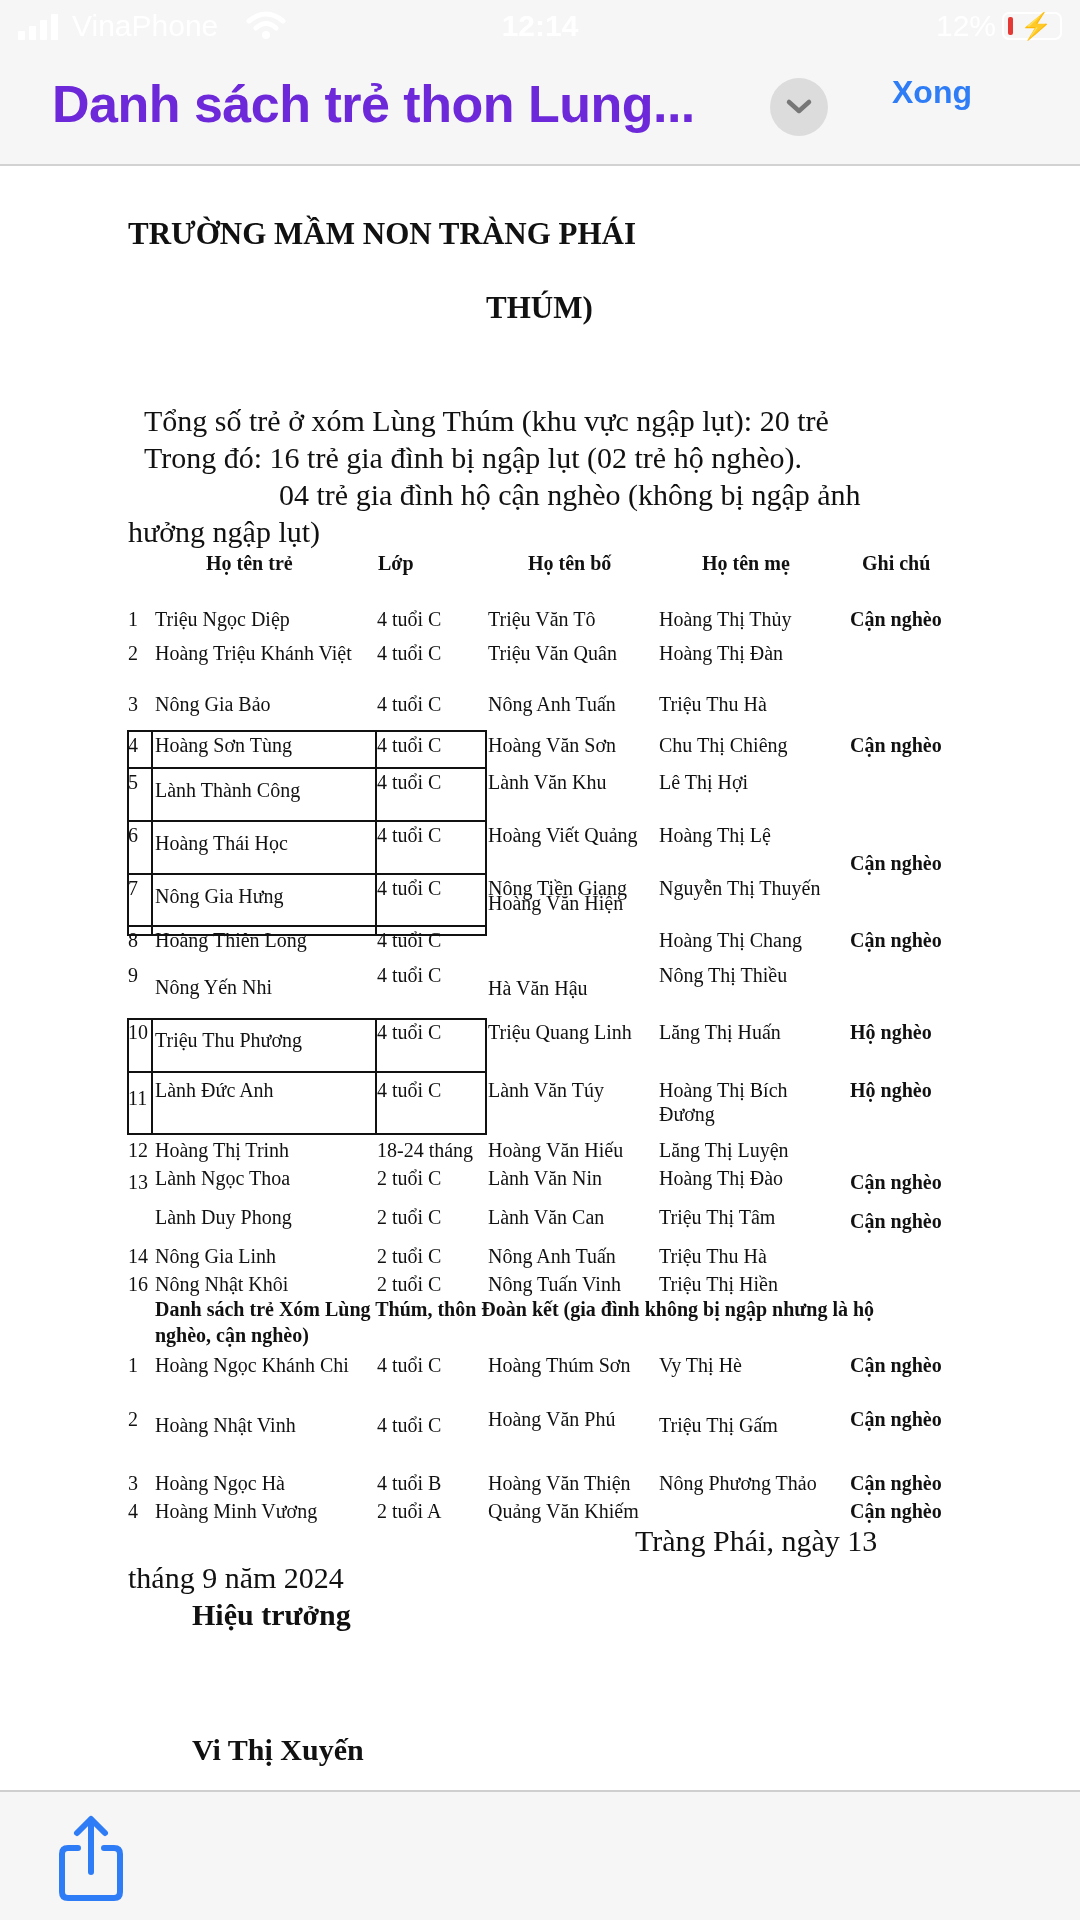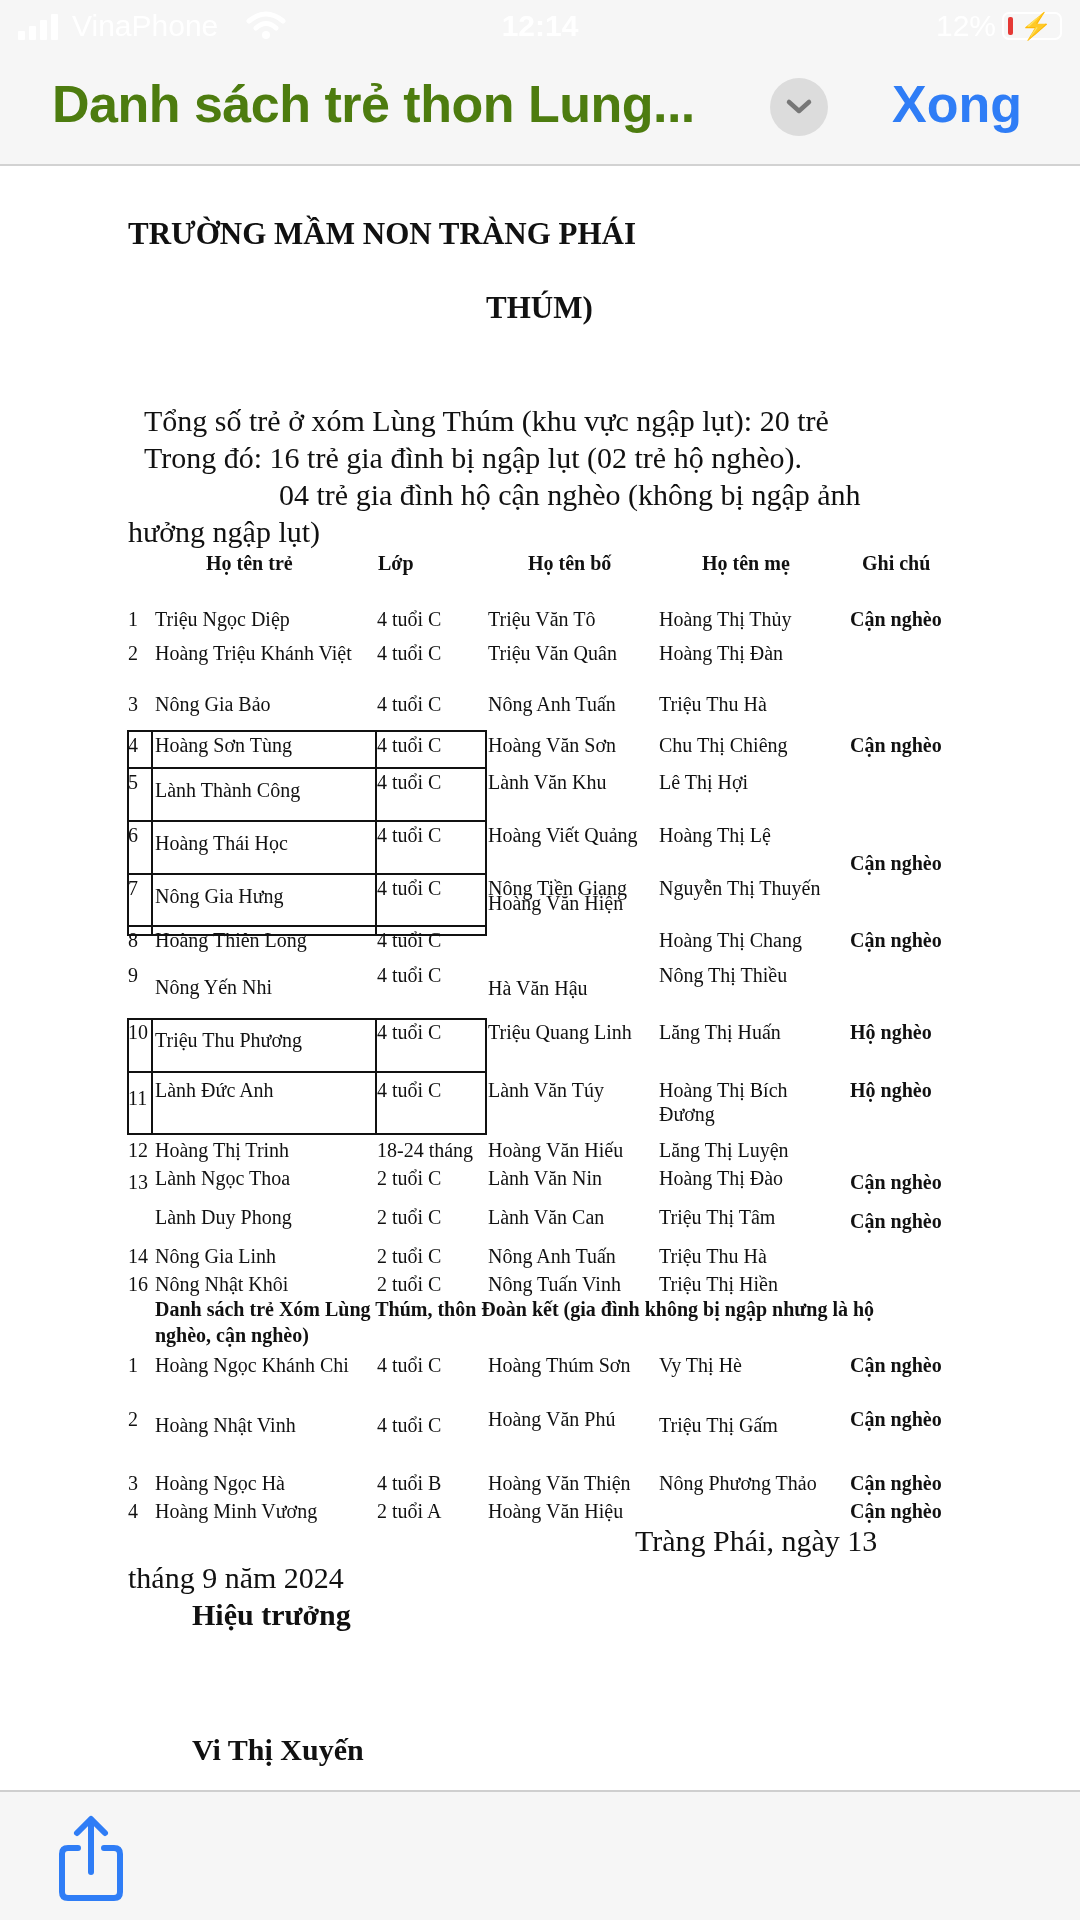--- a/index.html
+++ b/index.html
@@ -12,23 +12,23 @@
   .status .signal { position: absolute; left: 18px; top: 14px; display: flex; align-items: flex-end; gap: 4px; height: 26px; }
   .status .signal span { display: block; width: 7px; background: #fff; border-radius: 1px; }
   .status .carrier { position: absolute; left: 72px; top: 9px; }
   .status .wifi { position: absolute; left: 246px; top: 10px; width: 40px; height: 30px; }
   .status .time { position: absolute; left: 0; width: 1080px; text-align: center; top: 9px; font-weight: bold; }
   .status .pct { position: absolute; right: 84px; top: 9px; }
   .status .battery { position: absolute; right: 18px; top: 12px; width: 60px; height: 28px; border: 2px solid #fff; border-radius: 7px; }
   .status .battery .lvl { position: absolute; left: 4px; top: 3px; width: 5px; height: 18px; background: #e53935; border-radius: 2px; }
   .status .battery .bolt { position: absolute; left: 16px; top: -2px; color: #fff; font-size: 26px; line-height: 28px; }
 
-  .doc-title { position: absolute; left: 52px; top: 74px; font-family: "Liberation Sans", sans-serif; font-weight: bold; font-size: 52px; color: #4d7c0f; letter-spacing: -0.5px; white-space: nowrap; }
+  .doc-title { position: absolute; left: 52px; top: 74px; font-family: "Liberation Sans", sans-serif; font-weight: bold; font-size: 52px; color: #6d28d9; letter-spacing: -0.5px; white-space: nowrap; }
   .chev-btn { position: absolute; left: 770px; top: 78px; width: 58px; height: 58px; border-radius: 50%; background: #dcdcdc; display: flex; align-items: center; justify-content: center; }
-  .done-btn { position: absolute; left: 892px; top: 74px; font-family: "Liberation Sans", sans-serif; font-weight: bold; font-size: 52px; color: #2f7df6; }
+  .done-btn { position: absolute; left: 892px; top: 74px; font-family: "Liberation Sans", sans-serif; font-weight: bold; font-size: 32px; color: #2f7df6; }
 
   
   .doc { position: absolute; left: 0; top: 168px; width: 1080px; height: 1622px; background: #fff; overflow: hidden; }
   .t { position: absolute; white-space: nowrap; }
   .h-bold { font-weight: bold; font-size: 31px; }
   .body-lg { font-size: 30px; }
   .cell { font-size: 20px; position: absolute; white-space: nowrap; }
   .cell.b { font-weight: bold; }
   .hdr { font-weight: bold; font-size: 20px; position: absolute; white-space: nowrap; }
 
@@ -255,21 +255,21 @@
       <div class="cell" style="left: 155px; top: 1304px;">Hoàng Ngọc Hà</div>
       <div class="cell" style="left: 377px; top: 1304px;">4  tuổi B</div>
       <div class="cell" style="left: 488px; top: 1304px;">Hoàng Văn Thiện</div>
       <div class="cell" style="left: 659px; top: 1304px;">Nông Phương Thảo</div>
       <div class="cell b" style="left: 850px; top: 1304px;">Cận nghèo</div>
     </div>
     <div>
       <div class="cell" style="left: 128px; top: 1332px;">4</div>
       <div class="cell" style="left: 155px; top: 1332px;">Hoàng Minh Vương</div>
       <div class="cell" style="left: 377px; top: 1332px;">2 tuổi A</div>
-      <div class="cell" style="left: 488px; top: 1332px;">Hoàng Văn Hiệu</div>
+      <div class="cell" style="left: 488px; top: 1332px;">Quảng Văn Khiếm</div>
       <div class="cell" style="left: 659px; top: 1332px;"></div>
       <div class="cell b" style="left: 850px; top: 1332px;">Cận nghèo</div>
     </div>
   </div>
 
 <div class="toolbar">
   <svg class="share-btn" viewBox="0 0 70 90">
     <path d="M22 34 H12 Q6 34 6 40 V78 Q6 84 12 84 H58 Q64 84 64 78 V40 Q64 34 58 34 H48" stroke="#2f7df6" stroke-width="6" fill="none" stroke-linecap="round"></path>
     <path d="M35 58 V6" stroke="#2f7df6" stroke-width="6" stroke-linecap="round"></path>
     <path d="M21 19 L35 5 L49 19" stroke="#2f7df6" stroke-width="6" fill="none" stroke-linecap="round" stroke-linejoin="round"></path>

